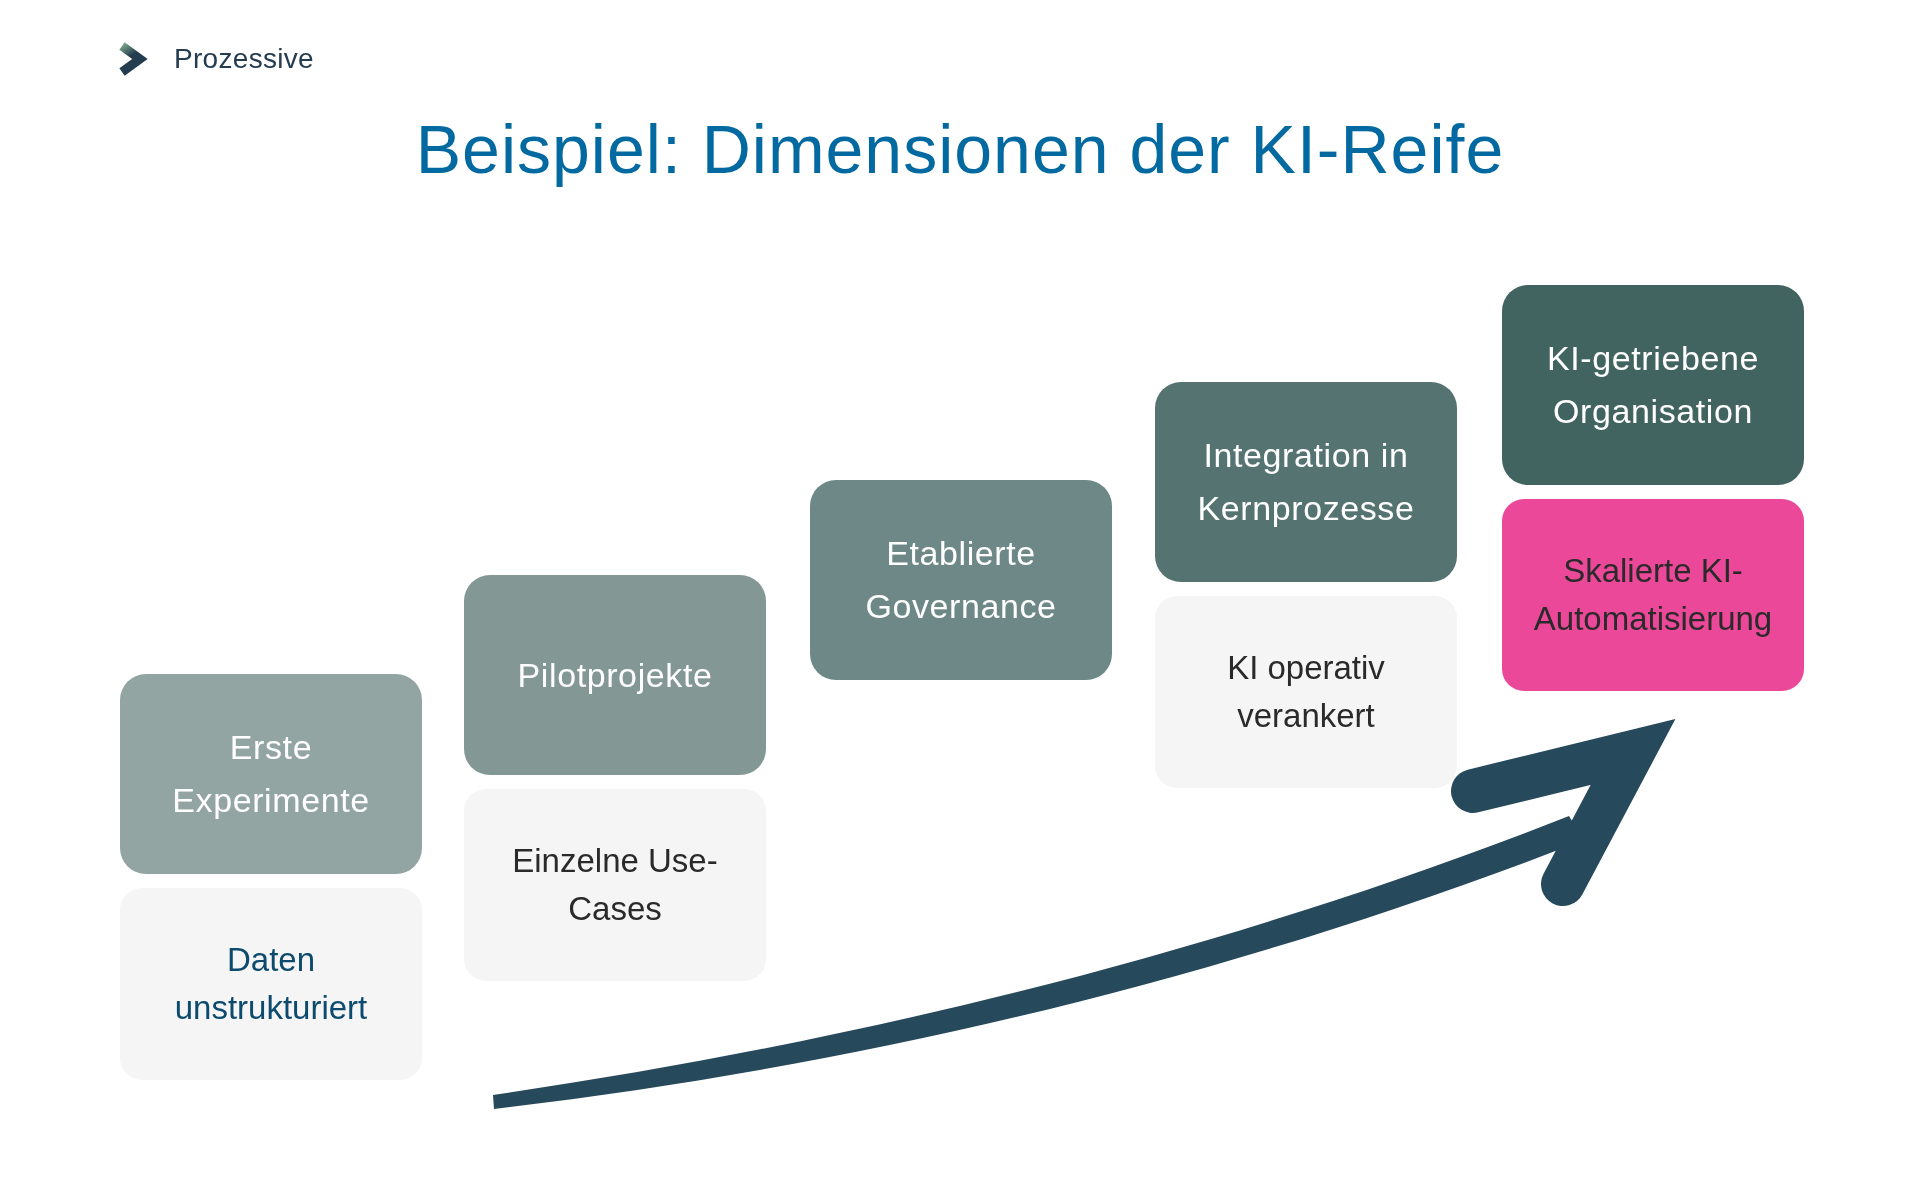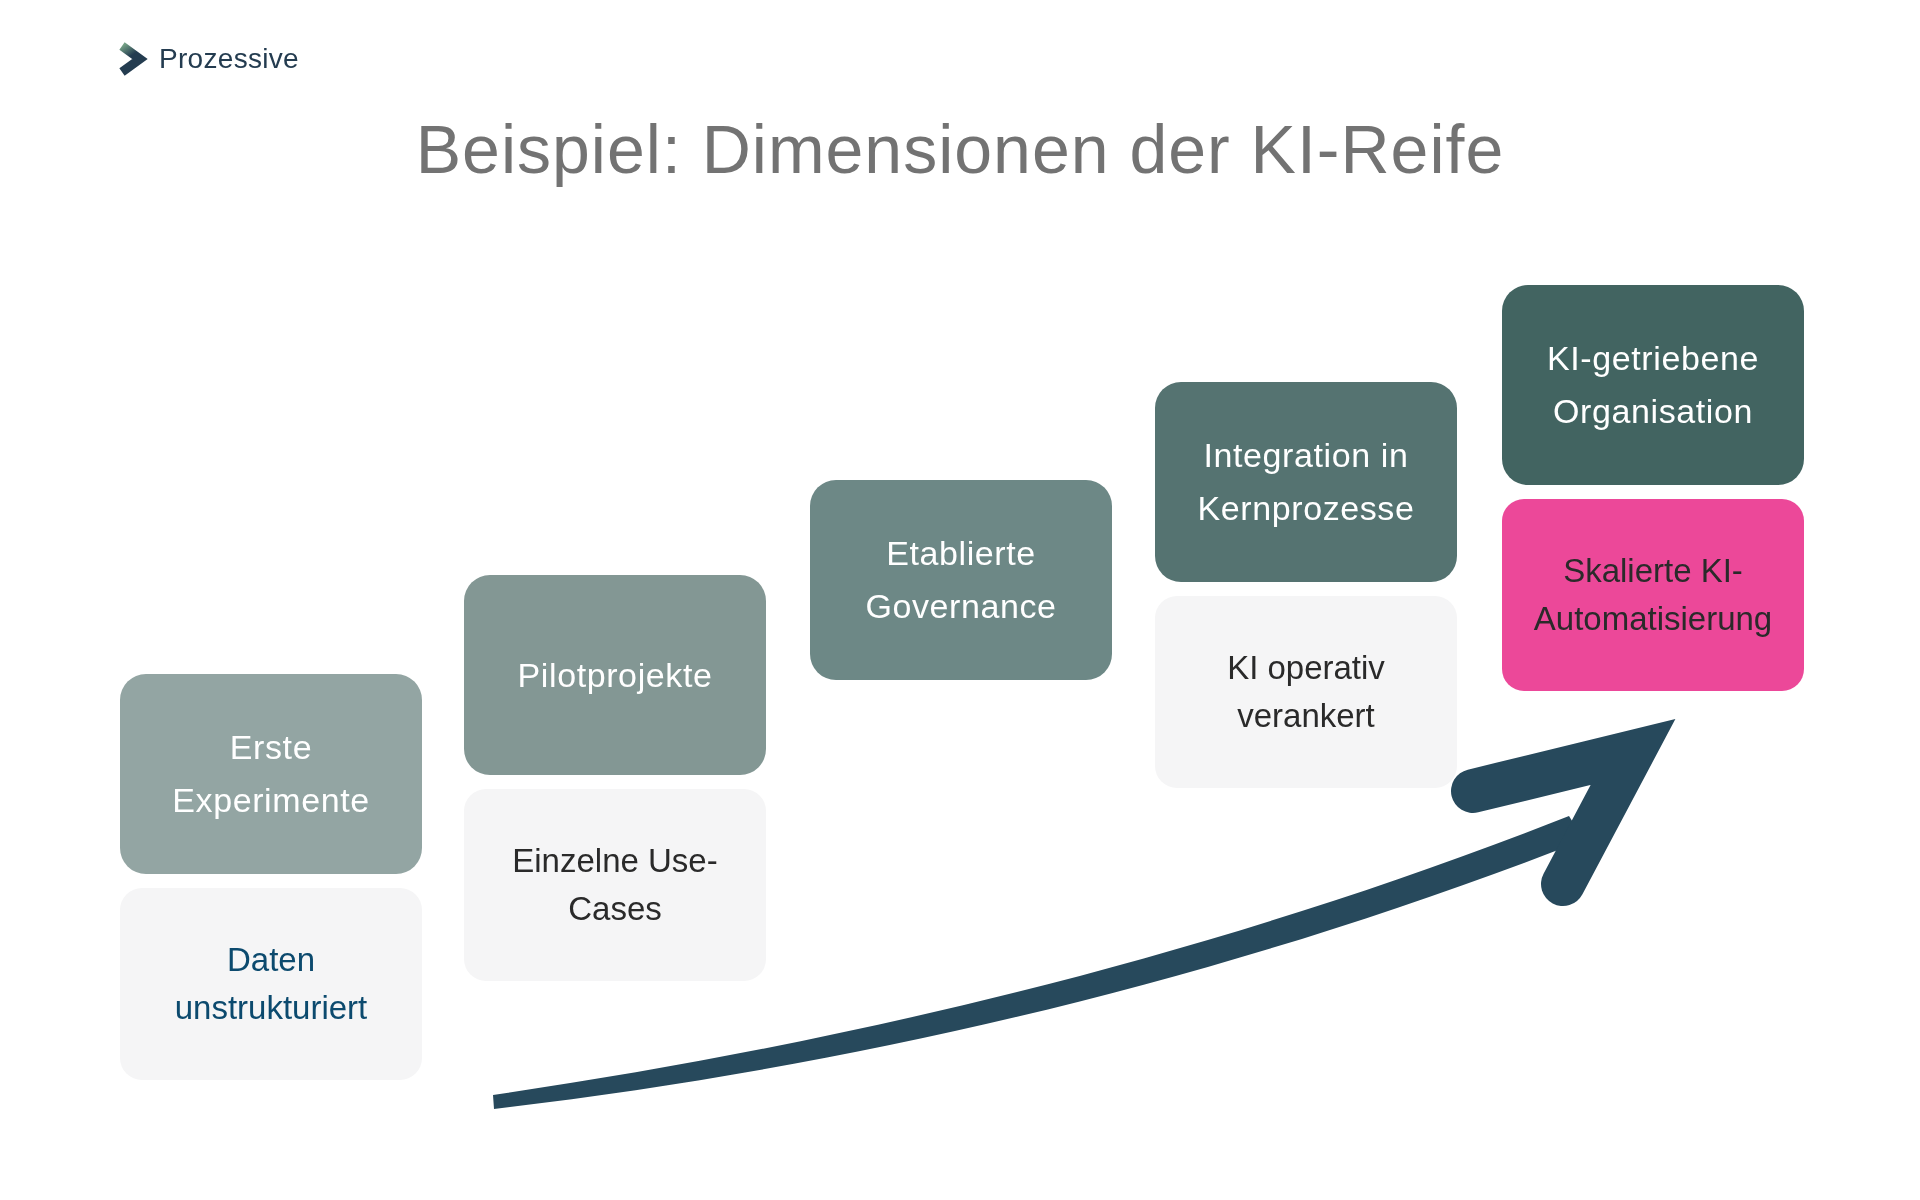--- a/index.html
+++ b/index.html
@@ -11,21 +11,21 @@
   }
   .canvas {
     position: relative;
     width: 1920px; height: 1200px;
     background: #ffffff;
   }
 
   
   .logo {
     position: absolute; left: 118px; top: 42px;
-    display: flex; align-items: center; gap: 9px;
+    display: flex; align-items: center; gap: 24px;
   }
   .logo-icon { width: 32px; height: 34px; display: block; }
   .brand-name {
     font-size: 28px; font-weight: 500; letter-spacing: 0.3px;
   }
 
   
   .page-title {
     position: absolute; left: 0; right: 0; top: 110px;
     text-align: center;
@@ -88,21 +88,21 @@
           <stop offset="0" stop-color="#74a085"></stop>
           <stop offset="0.5" stop-color="#243c50"></stop>
           <stop offset="1" stop-color="#243c50"></stop>
         </linearGradient>
       </defs>
       <path d="M4,4 L22,17 L4,30" fill="none" stroke="url(#logo-grad)" stroke-width="9" stroke-linecap="butt" stroke-linejoin="miter"></path>
     </svg>
     <span class="brand-name" style="color: rgb(36, 60, 80);">Prozessive</span>
   </div>
 
-  <div class="page-title" style="color: #737373;">Beispiel: Dimensionen der KI-Reife</div>
+  <div class="page-title" style="color: #0369a1;">Beispiel: Dimensionen der KI-Reife</div>
 
   <div class="step step-1">
     <div class="level-box" style="background-color: rgb(147, 165, 163);">
       <span class="level-label">Erste
 Experimente</span>
     </div>
     <div class="desc-box" style="background-color: rgb(245, 245, 246);">
       <span class="desc-label" style="color: #0c4a6e;">Daten
 unstrukturiert</span>
     </div>

